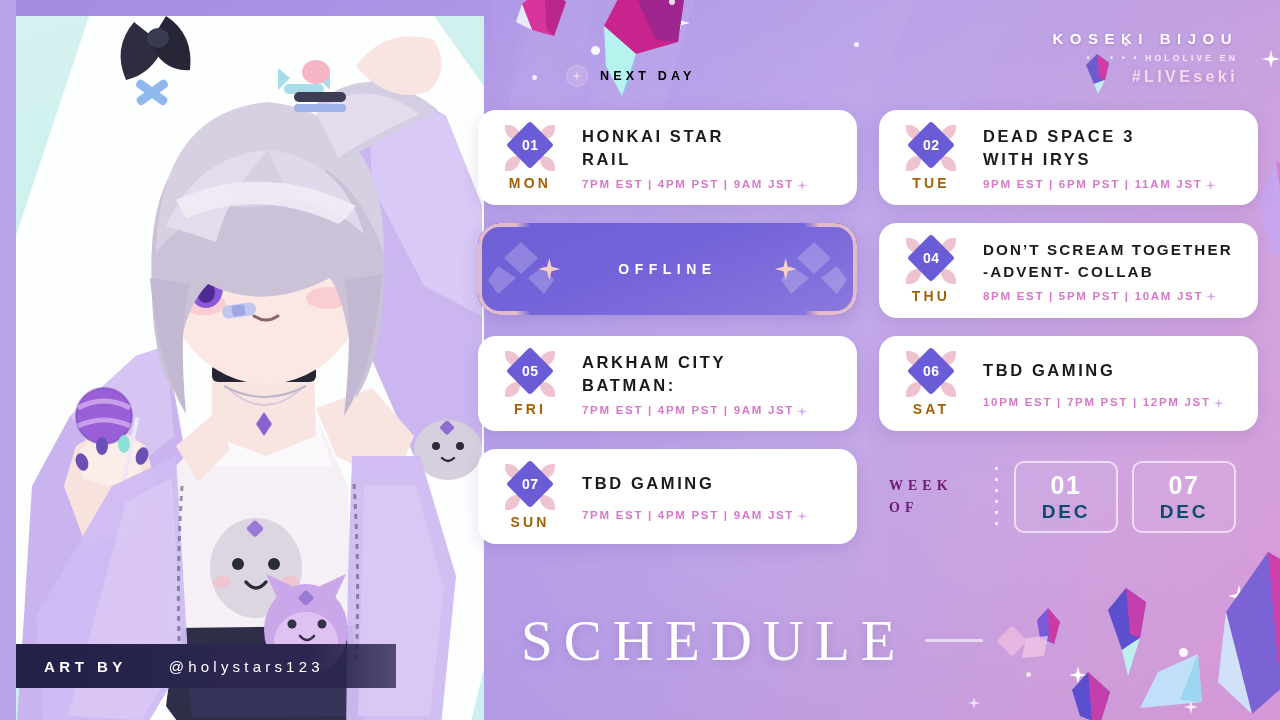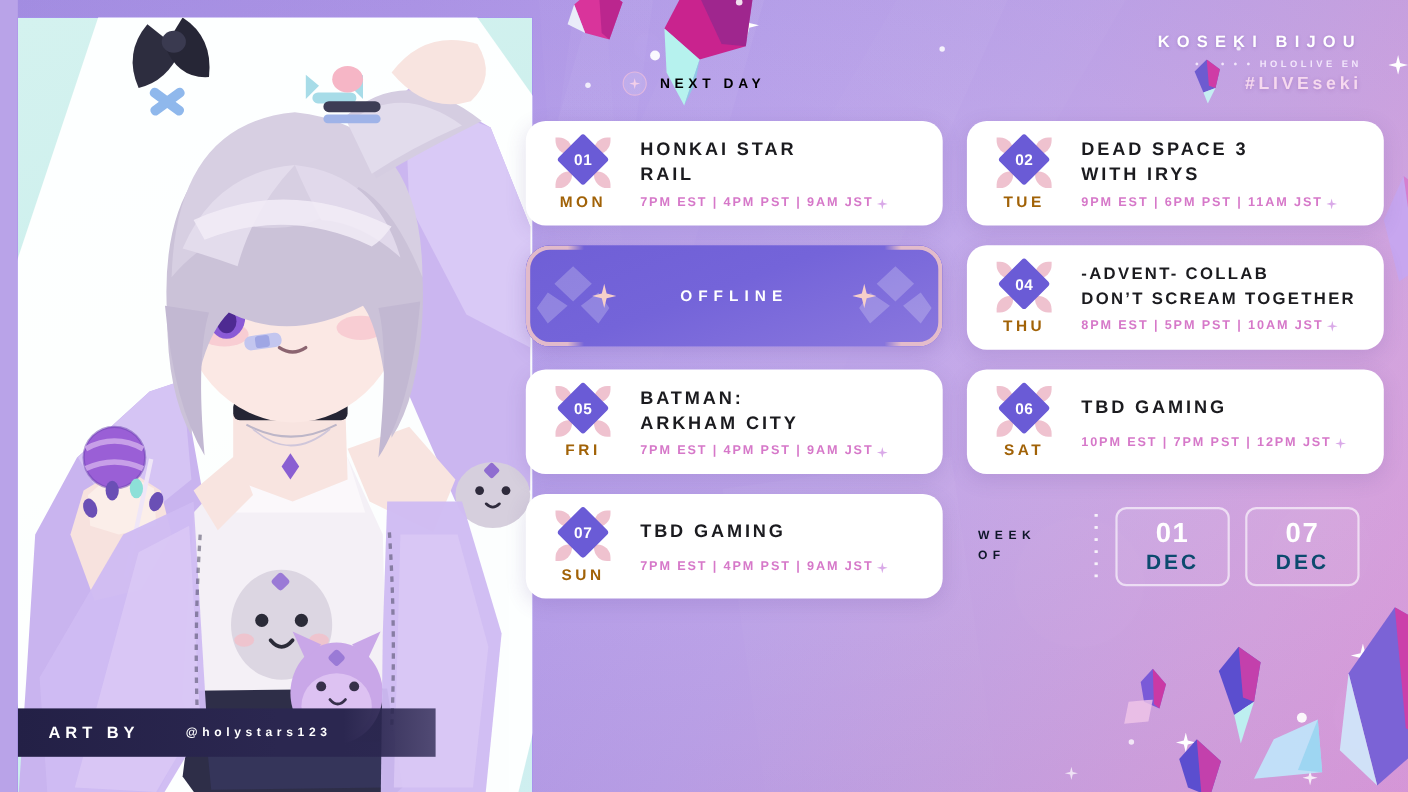--- a/index.html
+++ b/index.html
@@ -78,21 +78,21 @@
     width:380px; height:44px;
     background:linear-gradient(90deg,#232046 0%,#2b2750 62%,#2b2750 78%,rgba(43,39,80,.78) 100%);
     display:flex; align-items:center;
     padding-left:28px; gap:42px;
     z-index:40;
   }
   .artby-label {
     color:#ffffff; font-size:15px; font-weight:bold; letter-spacing:4.5px;
   }
   .artby-handle {
-    color:#ffffff; font-size:11px; font-weight:bold; letter-spacing:4.2px;
+    color:#ffffff; font-size:15px; font-weight:normal; letter-spacing:4.2px;
   }
 
   
   .brand {
     position:absolute; right:58px; top:30px;
     text-align:right; z-index:30;
   }
   .brand-name {
     color:#ffffff; font-size:15px; font-weight:bold; letter-spacing:6.5px;
     text-shadow:0 1px 3px rgba(110,70,160,.35);
@@ -226,23 +226,24 @@
   .offline .spark.big { position:static; width:22px; height:22px; background:#f6cfc9; z-index:2; }
 
   
   .weekof {
     position:relative;
     height:95px;
     display:flex; align-items:center;
     padding-left:10px;
   }
   .weekof-label {
-    color:#0f172a; font-size:11px; font-weight:bold; letter-spacing:5px;
+    color:#701a75; font-size:14px; font-weight:bold; letter-spacing:5px;
     line-height:1.55;
     width:104px;
+    font-family:Liberation Serif, serif;
   }
   .dotted {
     width:3px; height:68px; margin:0 16px 0 2px;
     background-image:radial-gradient(circle, rgba(255,255,255,.85) 1.4px, transparent 1.5px);
     background-size:3px 11px;
     background-repeat:repeat-y;
   }
   .datebox {
     width:104px; height:72px;
     border:2px solid rgba(255,255,255,.62);
@@ -581,22 +582,22 @@
           <span class="petal tr"></span>
           <span class="petal br"></span>
           <span class="petal bl"></span>
           <span class="diamond">
             <span class="diamond-num">04</span>
           </span>
         </div>
         <div class="daylabel">THU</div>
       </div>
       <div class="info">
+        <div class="title-line small">DON’T SCREAM TOGETHER</div>
         <div class="title-line small">-ADVENT- COLLAB</div>
-        <div class="title-line small">DON’T SCREAM TOGETHER</div>
         <div class="times">
           <span>8PM EST | 5PM PST | 10AM JST</span>
           <span class="mark"></span>
         </div>
       </div>
     </div>
 
     <div class="card">
       <div class="daycol">
         <div class="diamond-wrap">
@@ -604,22 +605,22 @@
           <span class="petal tr"></span>
           <span class="petal br"></span>
           <span class="petal bl"></span>
           <span class="diamond">
             <span class="diamond-num">05</span>
           </span>
         </div>
         <div class="daylabel">FRI</div>
       </div>
       <div class="info">
+        <div class="title-line">ARKHAM CITY</div>
         <div class="title-line">BATMAN:</div>
-        <div class="title-line">ARKHAM CITY</div>
         <div class="times">
           <span>7PM EST |  4PM PST |  9AM JST</span>
           <span class="mark"></span>
         </div>
       </div>
     </div>
 
     <div class="card">
       <div class="daycol">
         <div class="diamond-wrap">
@@ -675,14 +676,19 @@
         <div class="date-mon">DEC</div>
       </div>
       <div class="datebox">
         <div class="date-num">07</div>
         <div class="date-mon">DEC</div>
       </div>
     </div>
 
   </div>
 
+  <div class="schedule-title">
+    <div class="schedule-word">SCHEDULE</div>
+    <div class="title-rule"></div>
+    <div class="title-diamond"></div>
+  </div>
 
 </div>
 
 </body></html>

